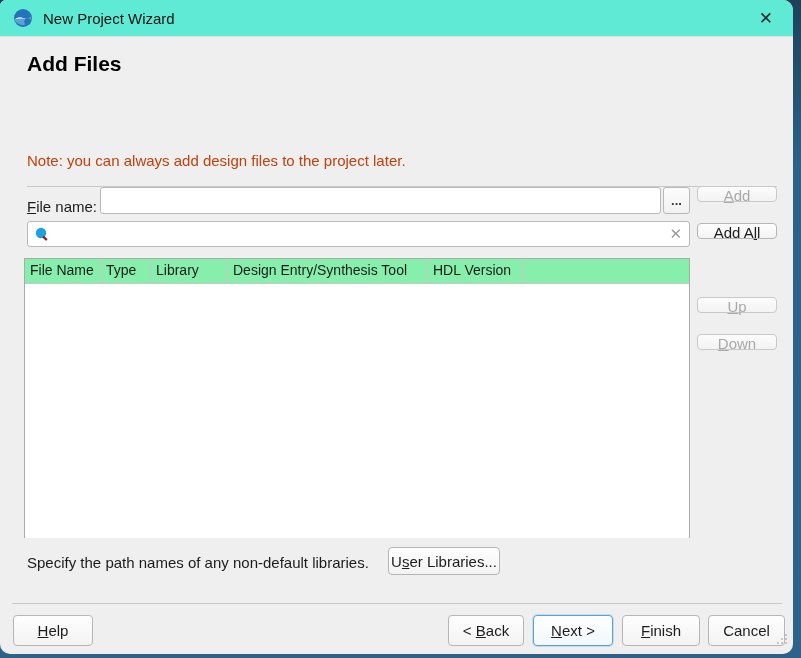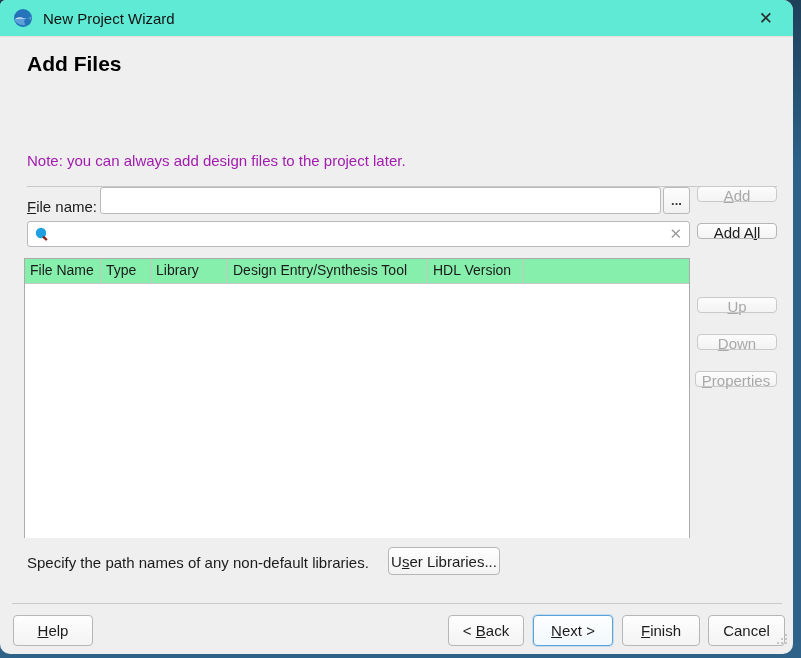--- a/index.html
+++ b/index.html
@@ -23,21 +23,21 @@
     border-bottom: 1px solid #e7ded7;
   }
   .titlebar .title { font-size: 15px; color: #121212; }
   .close-btn {
     margin-left: auto; background: none; border: none; cursor: pointer;
     font-size: 17px; color: #2b2b2b; line-height: 1; padding: 2px 6px;
     font-family: "DejaVu Sans", sans-serif; font-weight: 400;
   }
   .heading { position: absolute; left: 27px; top: 52px; font-size: 21px; font-weight: 700; color: #000; }
   .desc { position: absolute; left: 27px; top: 100px; font-size: 15px; line-height: 22px; color: #1b1b1b; }
-  .note { position: absolute; left: 27px; top: 152px; font-size: 15px; color: #a21caf; }
+  .note { position: absolute; left: 27px; top: 152px; font-size: 15px; color: #c2410c; }
   .sep1 { position: absolute; left: 27px; top: 186px; width: 750px; height: 1px; background: #c9c9c9; }
   .sep2 { position: absolute; left: 12px; top: 603px; width: 770px; height: 1px; background: #c9c9c9; }
 
   .filename-label { position: absolute; left: 27px; top: 198px; font-size: 15px; }
   .text-input {
     position: absolute; background: #fff; border: 1px solid #b9b9b9; border-radius: 3px;
     font-size: 15px; padding: 0 8px; font-family: "Liberation Sans", sans-serif; color: #1b1b1b;
   }
   #filename-input { left: 100px; top: 187px; width: 561px; height: 27px; }
   .browse-btn {
@@ -149,21 +149,20 @@
       <div class="th">Design Entry/Synthesis Tool</div>
       <div class="th">HDL Version</div>
     </div>
     <div class="tbody"></div>
   </div>
 
   <button id="btn-add" class="btn btn-col disabled"><span></span><u>A</u><span>dd</span></button>
   <button id="btn-add-all" class="btn btn-col"><span>Add A</span><u>l</u><span>l</span></button>
   <button id="btn-down" class="btn btn-col disabled"><span></span><u>D</u><span>own</span></button>
   <button id="btn-up" class="btn btn-col disabled"><span></span><u>U</u><span>p</span></button>
-  <button id="btn-properties" class="btn btn-col disabled"><span></span><u>P</u><span>roperties</span></button>
 
   <div class="lib-text">Specify the path names of any non-default libraries.</div>
   <button id="btn-user-libs" class="btn"><span>U</span><u>s</u><span>er Libraries...</span></button>
 
   <div class="sep2"></div>
 
   <button id="btn-help" class="btn footer-btn"><span></span><u>H</u><span>elp</span></button>
   <button id="btn-back" class="btn footer-btn"><span>&lt; </span><u>B</u><span>ack</span></button>
   <button id="btn-next" class="btn footer-btn"><span></span><u>N</u><span>ext &gt;</span></button>
   <button id="btn-finish" class="btn footer-btn"><span></span><u>F</u><span>inish</span></button>

